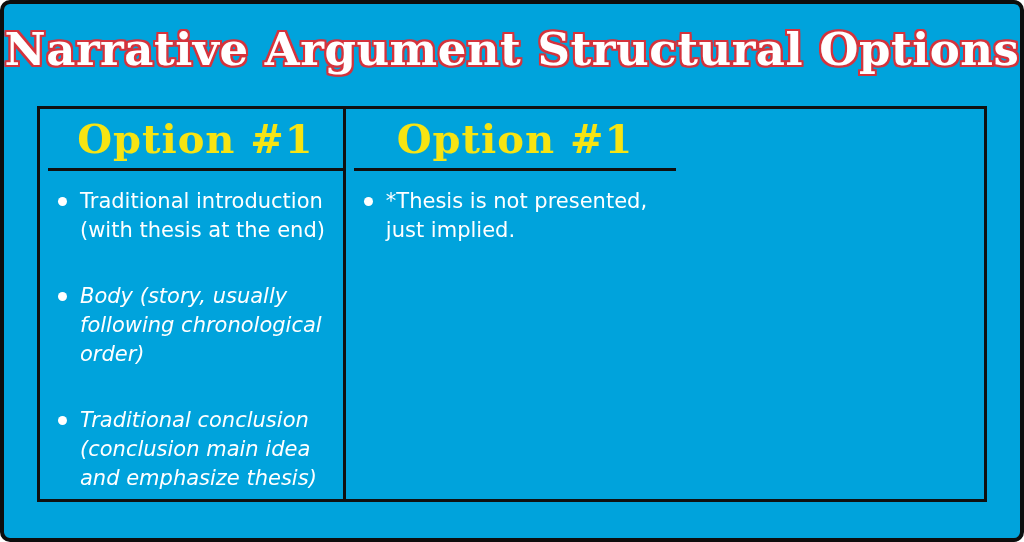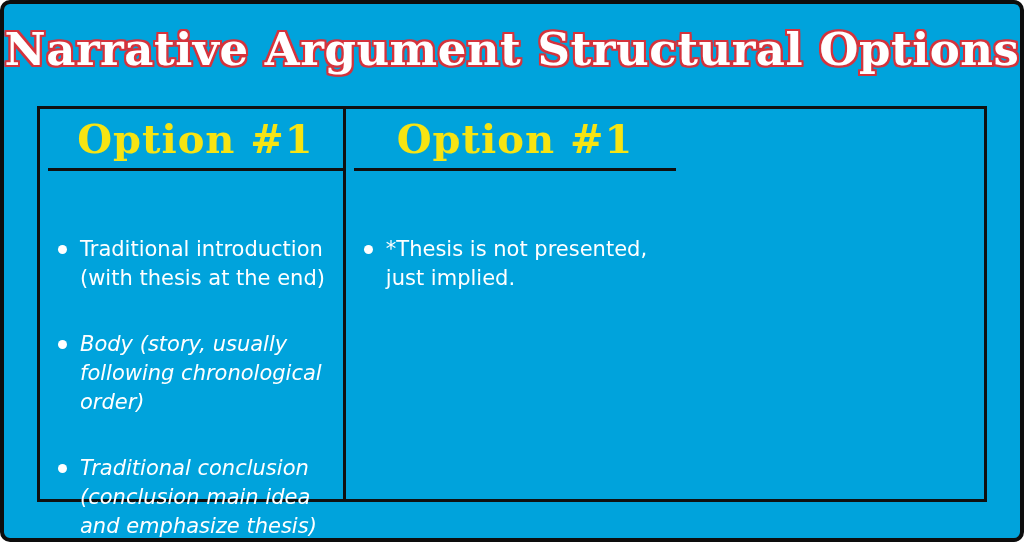--- a/index.html
+++ b/index.html
@@ -69,21 +69,20 @@
     margin:0;
     list-style:none;
     padding:16px 12px 0 16px;
     color:var(--body-text);
     font-size:21px;
     line-height:29px;
   }
   ul.cell li{
     position:relative;
     padding-left:24px;
-    margin-top:48px;
   }
   ul.cell li + li{ margin-top:37px;font-style:italic; }
   .dot{
     position:absolute;
     left:2px; top:10px;
     width:9px; height:9px;
     border-radius:50%;
     background:var(--body-text);
   }
 </style>

